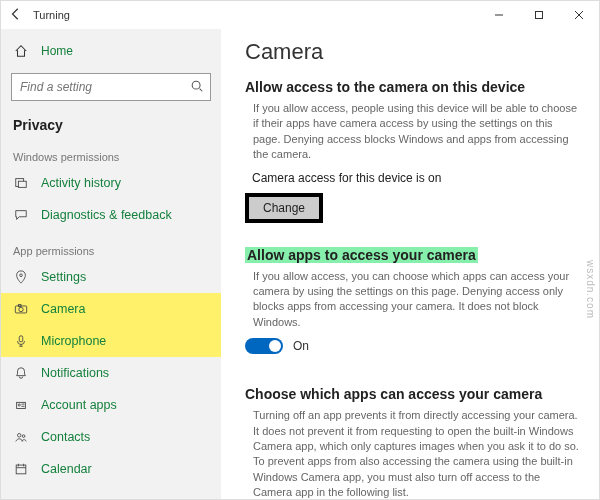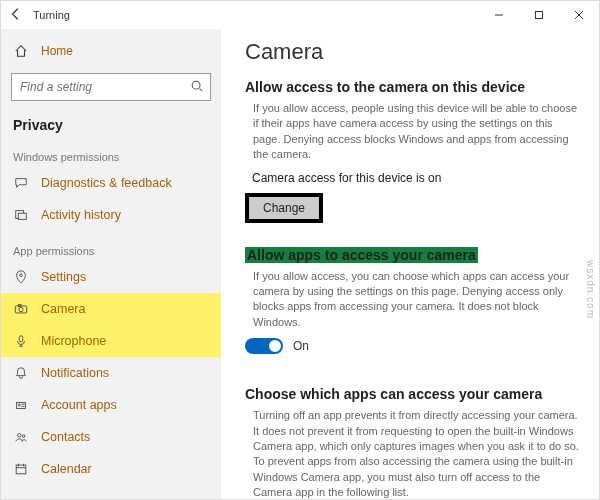--- a/index.html
+++ b/index.html
@@ -39,21 +39,21 @@
     width: 220px;
     background: #f2f2f2;
     display:flex; flex-direction:column;
     padding: 6px 0 0 0;
     overflow:hidden;
   }
   .home-row, .nav-row {
     display:flex; align-items:center; gap:12px;
     height: 32px;
     padding: 0 12px;
-    color:#a16207;
+    color:#15803d;
   }
   .nav-row { font-size: 12.5px; }
   .nav-row.hl { background: #fff26a; }
   .nav-icon { width:16px; display:flex; align-items:center; justify-content:center; color:#444;}
   .home-row .nav-icon { color:#333; }
   .search-wrap { padding: 6px 10px; }
   .search {
     position:relative;
     border:1px solid #999;
     background:#fff;
@@ -84,21 +84,21 @@
   .content h1 { font-size: 22px; font-weight:400; margin-bottom: 14px; }
   .content h2 { font-size: 14px; font-weight:600; margin: 10px 0 6px 0; color:#222; }
   .content p { font-size: 11px; color:#666; line-height: 1.4; margin-bottom:8px; max-width: 330px; margin-left: 8px;}
   .content .sublabel { font-size: 12px; color:#222; margin: 4px 7px; }
   .btn {
     display:inline-block;
     background:#ccc; border:4px solid #000000;
     padding: 4px 14px; font-size: 12px; color:#222;
     margin: 4px 0 14px 0;
   }
-  .hl-text { background: #15803d; display:inline-block; padding:0 2px; }
+  .hl-text { background: #86efac; display:inline-block; padding:0 2px; }
   .toggle-row { display:flex; align-items:center; gap:10px; margin: 6px 0 32px 0; }
   .toggle {
     width: 38px; height:16px; border-radius:8px;
     background:#0067c0; position:relative;
   }
   .toggle .knob {
     position:absolute; right:2px; top:2px;
     width:12px; height:12px; border-radius:50%;
     background:#fff;
   }
@@ -171,33 +171,33 @@
               </svg>
           </span>
         </div>
       </div>
       <div class="section-title">Privacy</div>
 
       <div class="group-label">Windows permissions</div>
       <div class="nav-row">
         <span class="nav-icon">
             <svg width="14" height="14" viewBox="0 0 16 16">
-              <path d="M2 3h12v7H6l-3 3V10H2z" stroke="#444" stroke-width="1" fill="none"></path>
-            </svg>
-          </span>
-        <span>Diagnostics &amp; feedback</span>
-      </div>
-      <div class="nav-row">
-        <span class="nav-icon">
-            <svg width="14" height="14" viewBox="0 0 16 16">
               <rect x="2" y="3" width="9" height="9" stroke="#444" fill="none"></rect>
               <rect x="5" y="6" width="9" height="7" stroke="#444" fill="#f2f2f2"></rect>
             </svg>
           </span>
         <span>Activity history</span>
+      </div>
+      <div class="nav-row">
+        <span class="nav-icon">
+            <svg width="14" height="14" viewBox="0 0 16 16">
+              <path d="M2 3h12v7H6l-3 3V10H2z" stroke="#444" stroke-width="1" fill="none"></path>
+            </svg>
+          </span>
+        <span>Diagnostics &amp; feedback</span>
       </div>
 
       <div class="group-label">App permissions</div>
       <div class="nav-row">
         <span class="nav-icon">
             <svg width="14" height="14" viewBox="0 0 16 16">
               <path d="M8 1C5 1 3 3 3 6c0 4 5 9 5 9s5-5 5-9c0-3-2-5-5-5z" stroke="#444" fill="none"></path>
               <circle cx="8" cy="6" r="1.5" stroke="#444" fill="none"></circle>
             </svg>
           </span>

